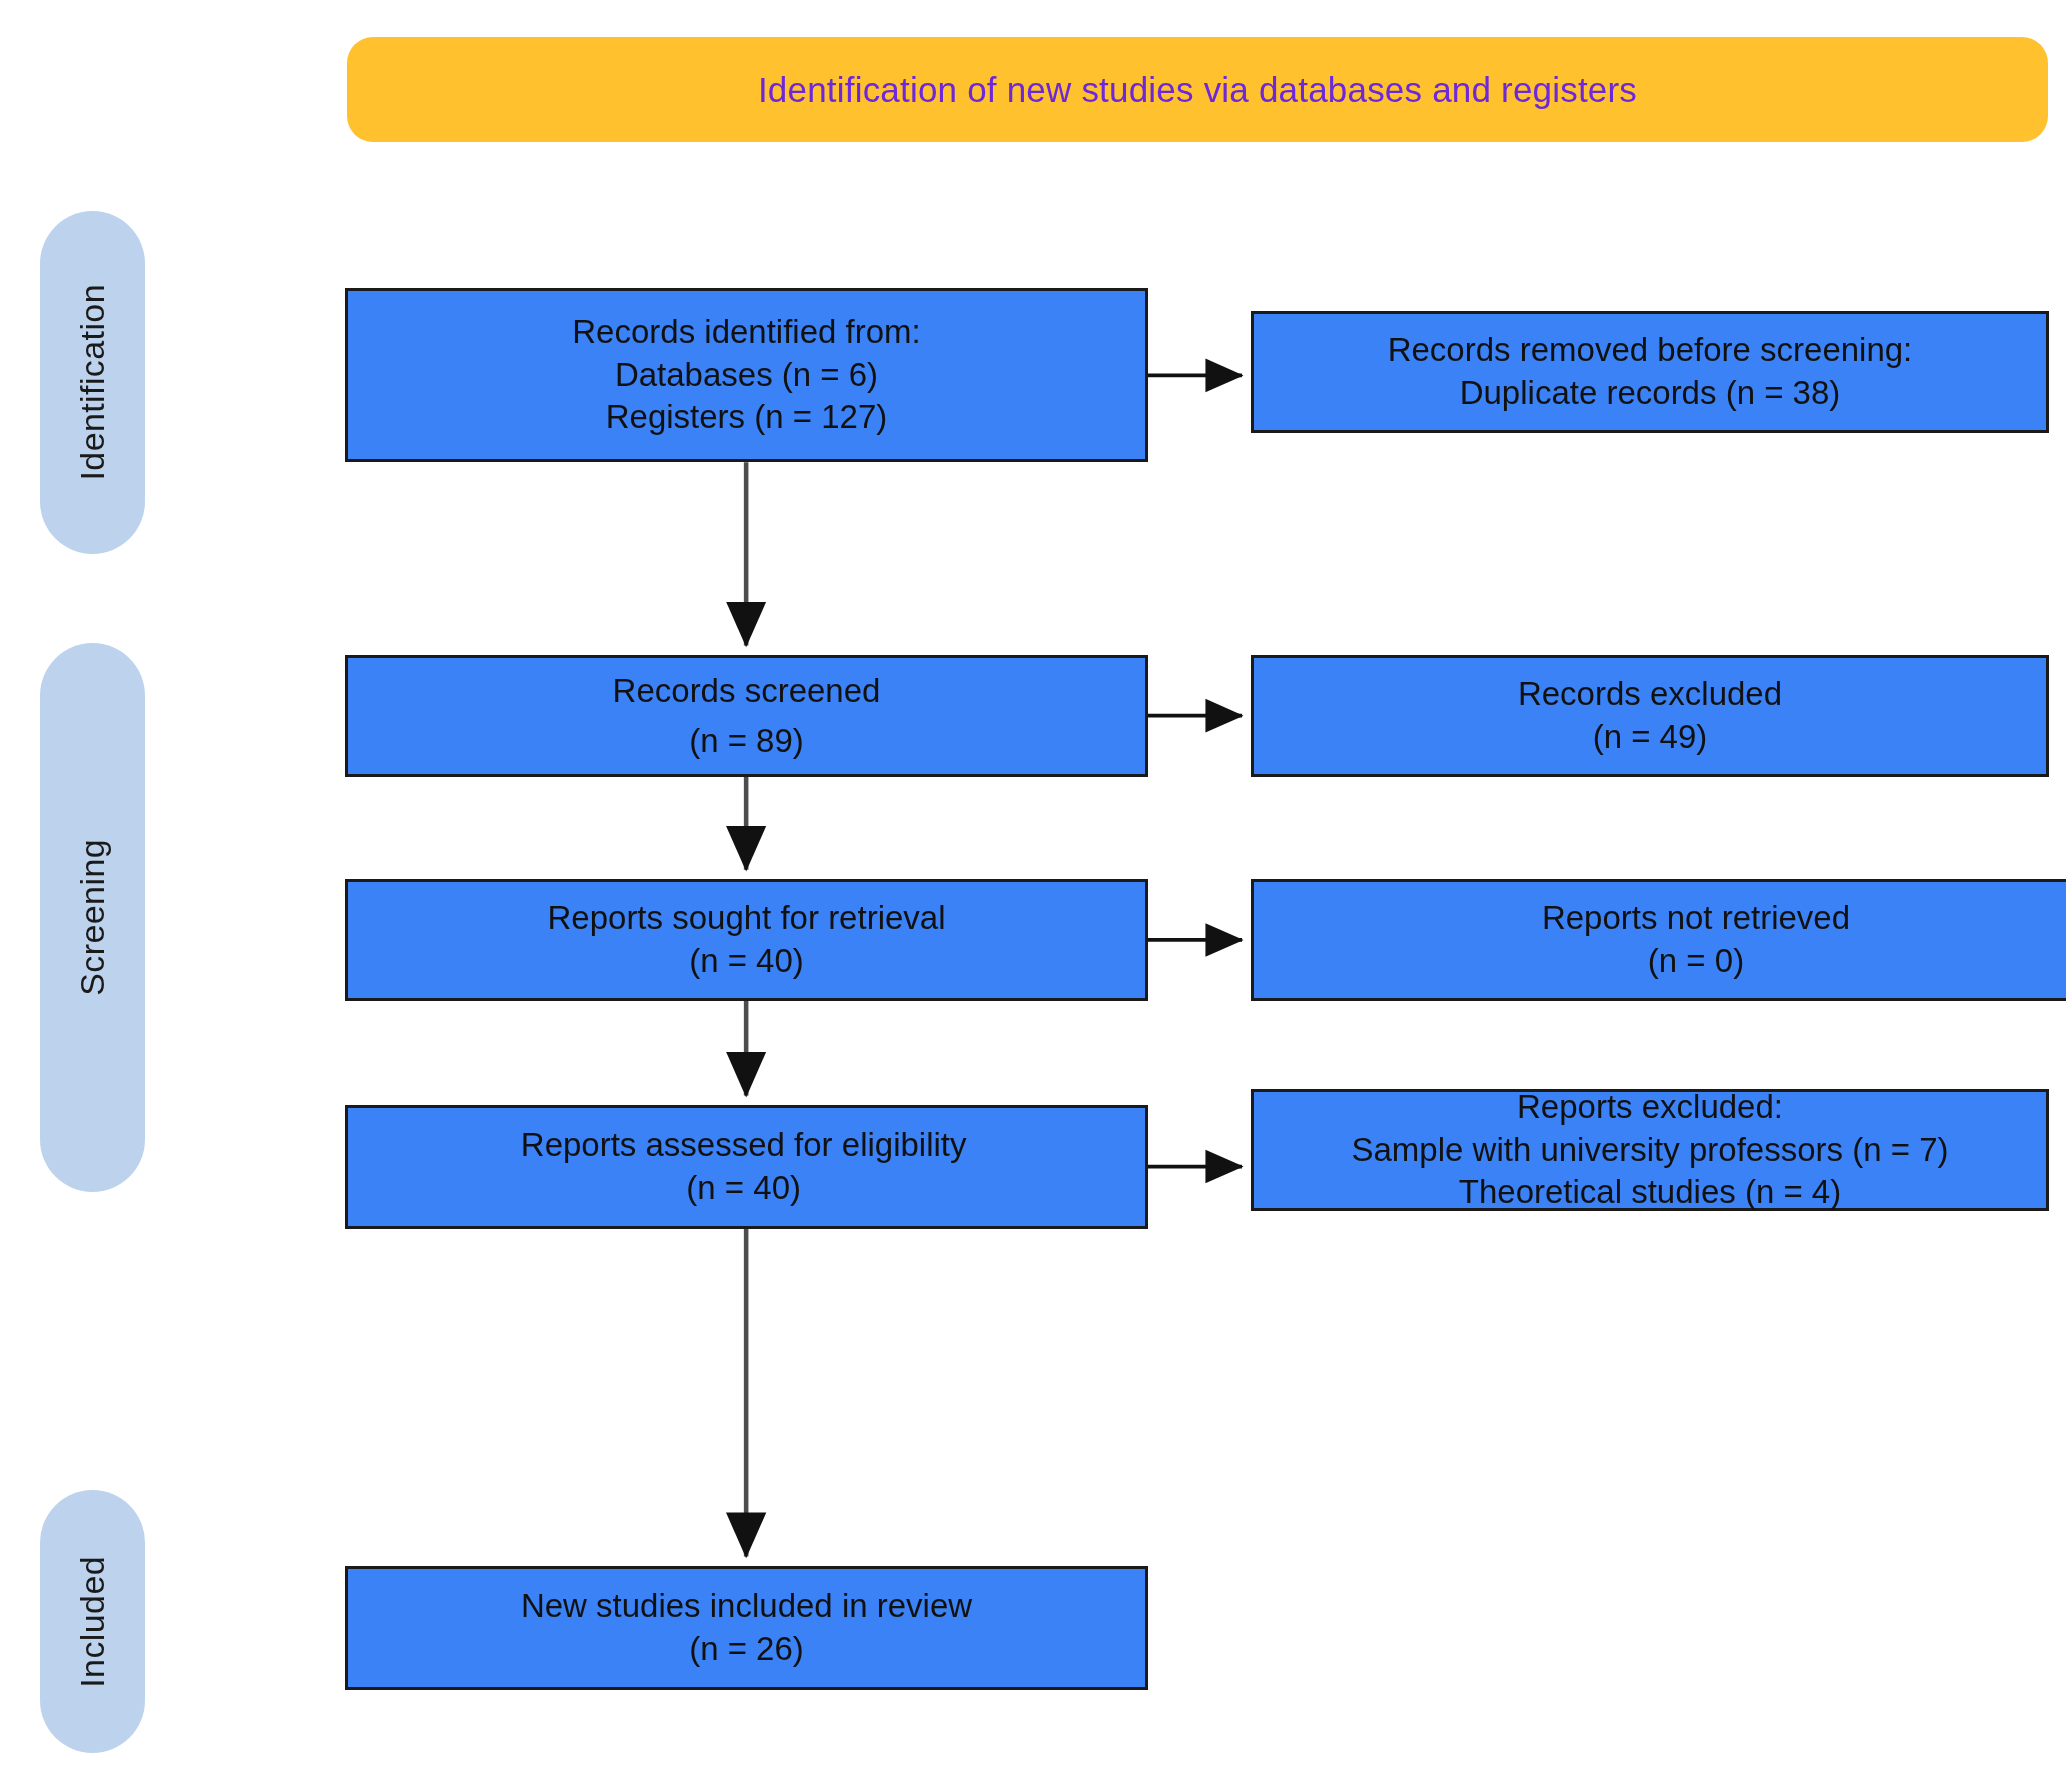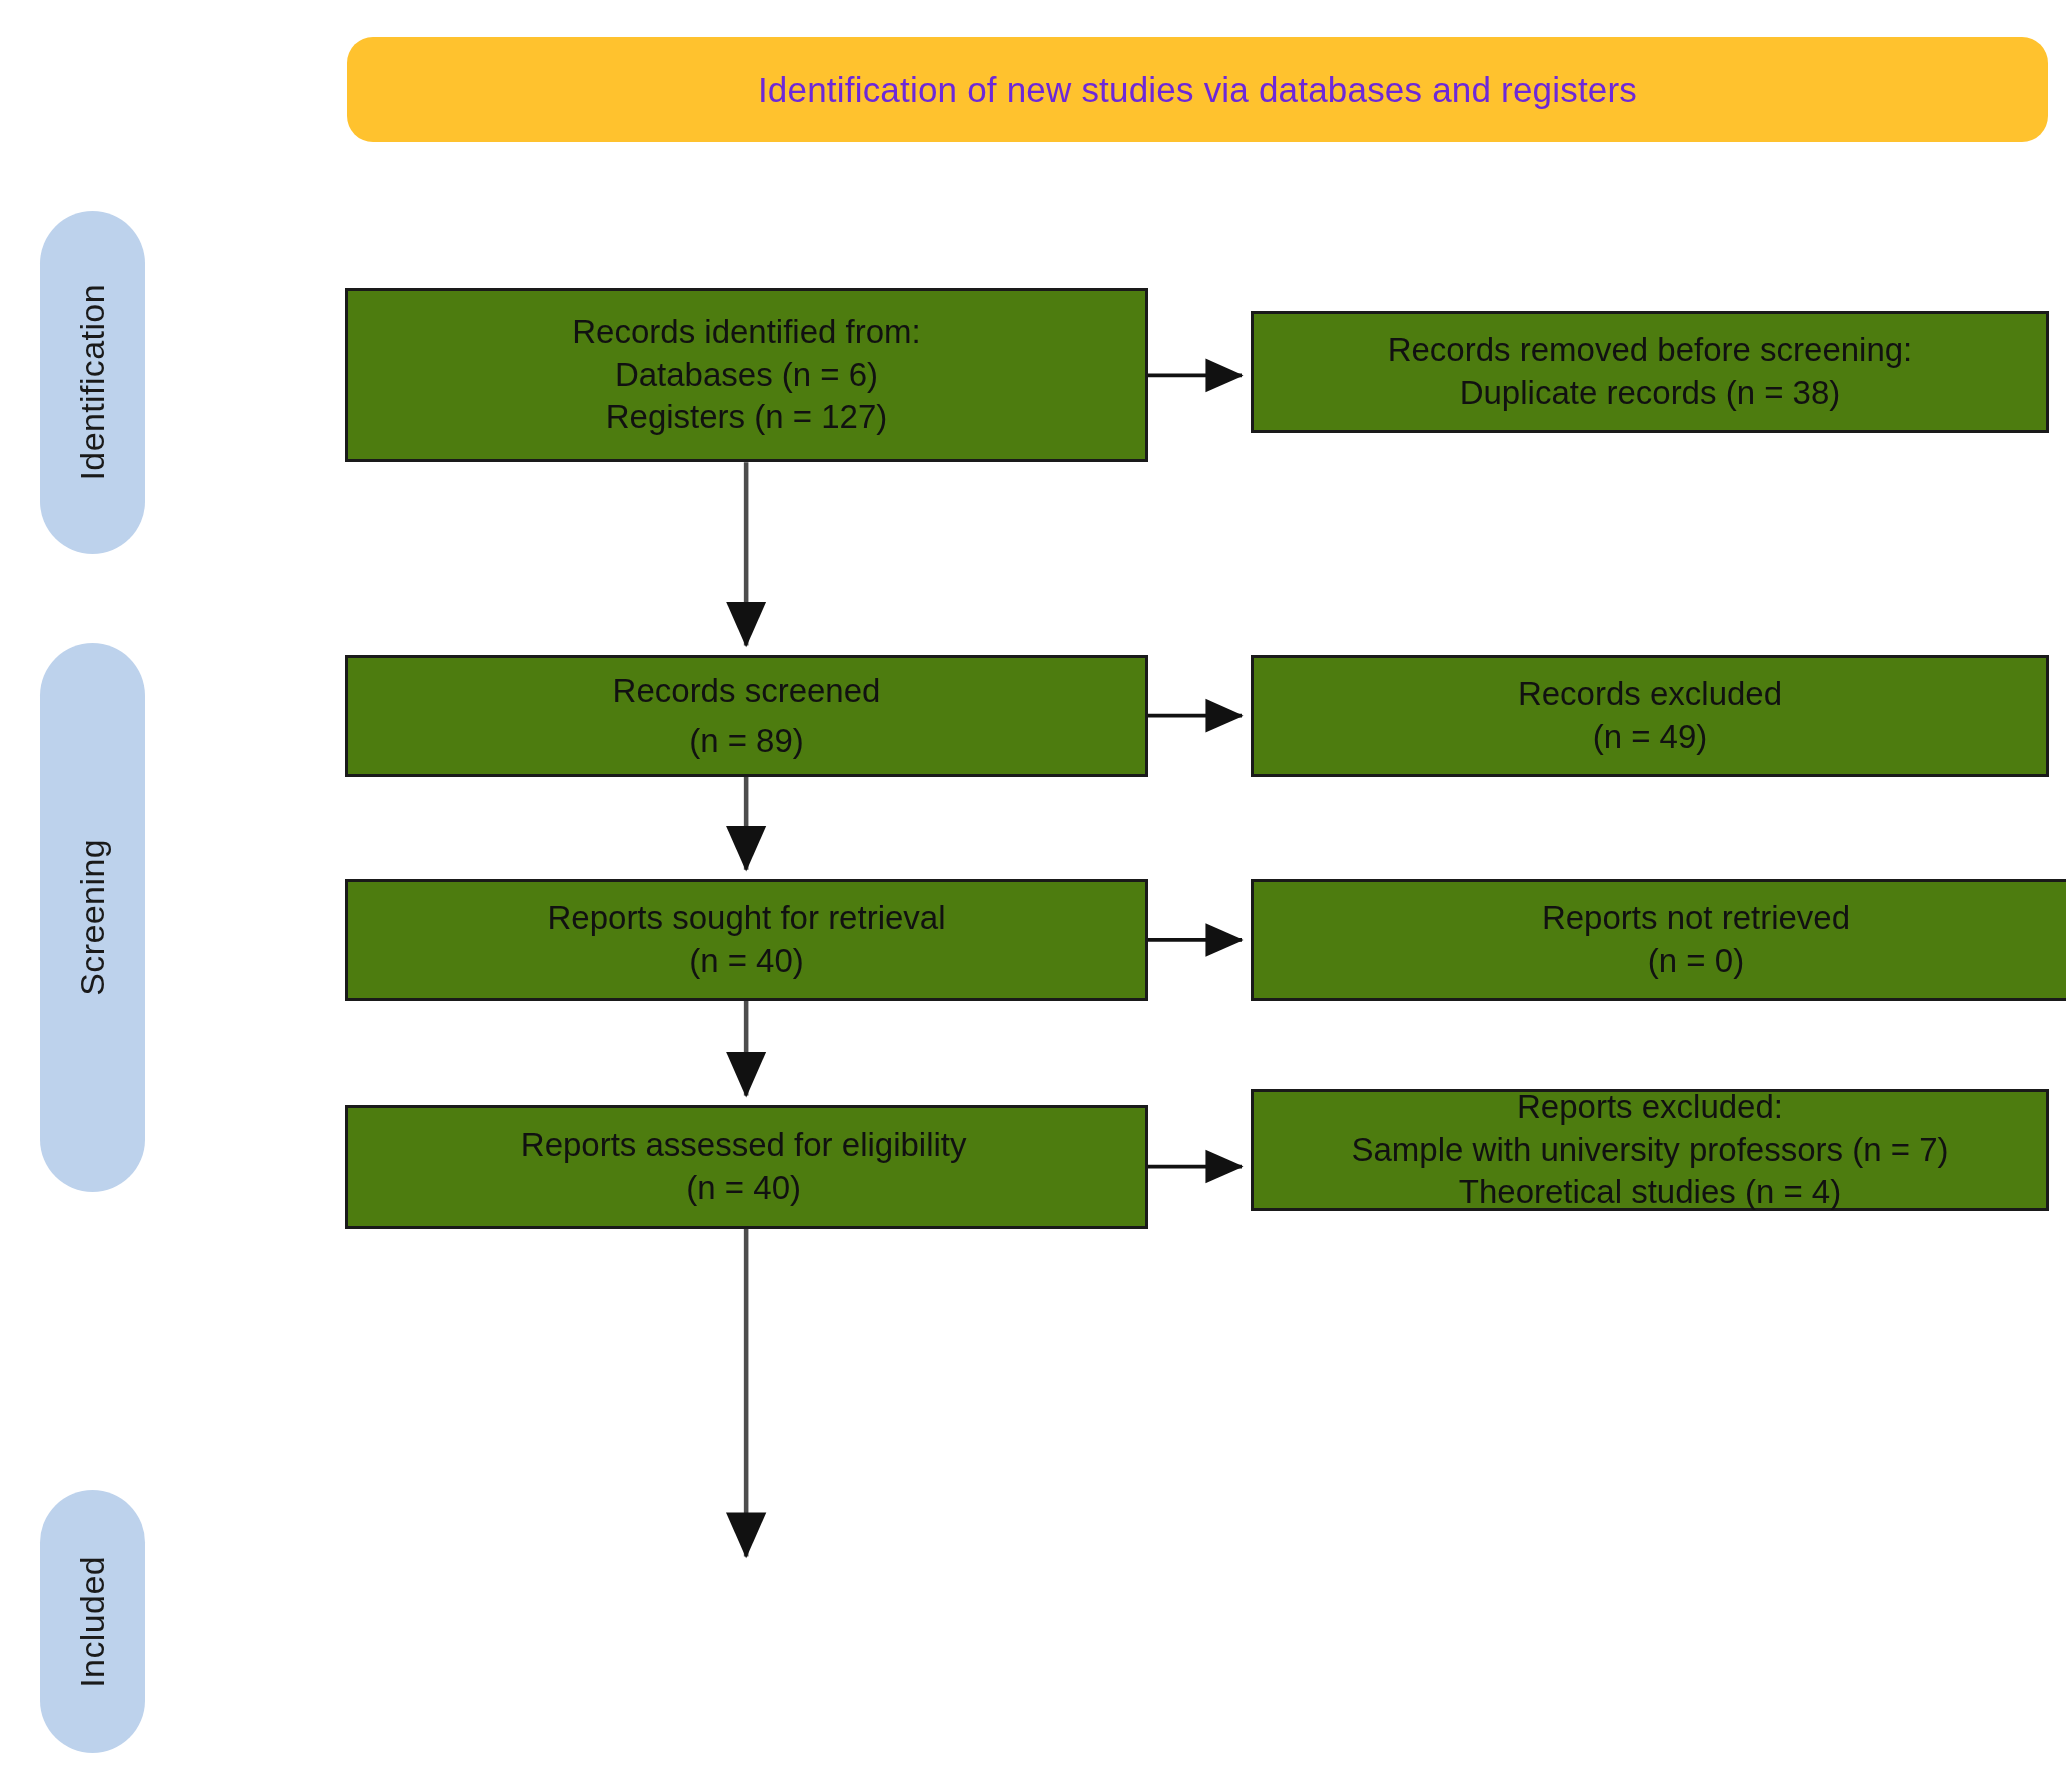--- a/index.html
+++ b/index.html
@@ -67,21 +67,21 @@
     white-space: nowrap;
   }
   #stage-identification { top: 211px;  height: 343px; }
   #stage-screening      { top: 643px;  height: 549px; }
   #stage-included       { top: 1490px; height: 263px; }
 
   
   .flow-box {
     position: absolute;
     box-sizing: border-box;
-    background: #4d7c0f;
+    background: #3b82f6;
     border: 3.1px solid #1a1a1a;
     display: flex;
     flex-direction: column;
     align-items: center;
     justify-content: center;
     padding: 4.6px 13.7px;
   }
   .flow-box .line {
     font-size: 33px;
     line-height: 1.30;
@@ -173,20 +173,24 @@
   <div class="flow-box" id="box-sought">
     <div class="line">Reports sought for retrieval</div>
     <div class="line">(n = 40)</div>
   </div>
 
   <div class="flow-box" id="box-assessed">
     <div class="line">Reports assessed for eligibility</div>
     <div class="line">(n = 40)</div>
   </div>
 
+  <div class="flow-box" id="box-included">
+    <div class="line">New studies included in review</div>
+    <div class="line">(n = 26)</div>
+  </div>
 
   <div class="flow-box" id="box-removed">
     <div class="line">Records removed before screening:</div>
     <div class="line">Duplicate records (n = 38)</div>
   </div>
 
   <div class="flow-box" id="box-excluded">
     <div class="line">Records excluded</div>
     <div class="line">(n = 49)</div>
   </div>

